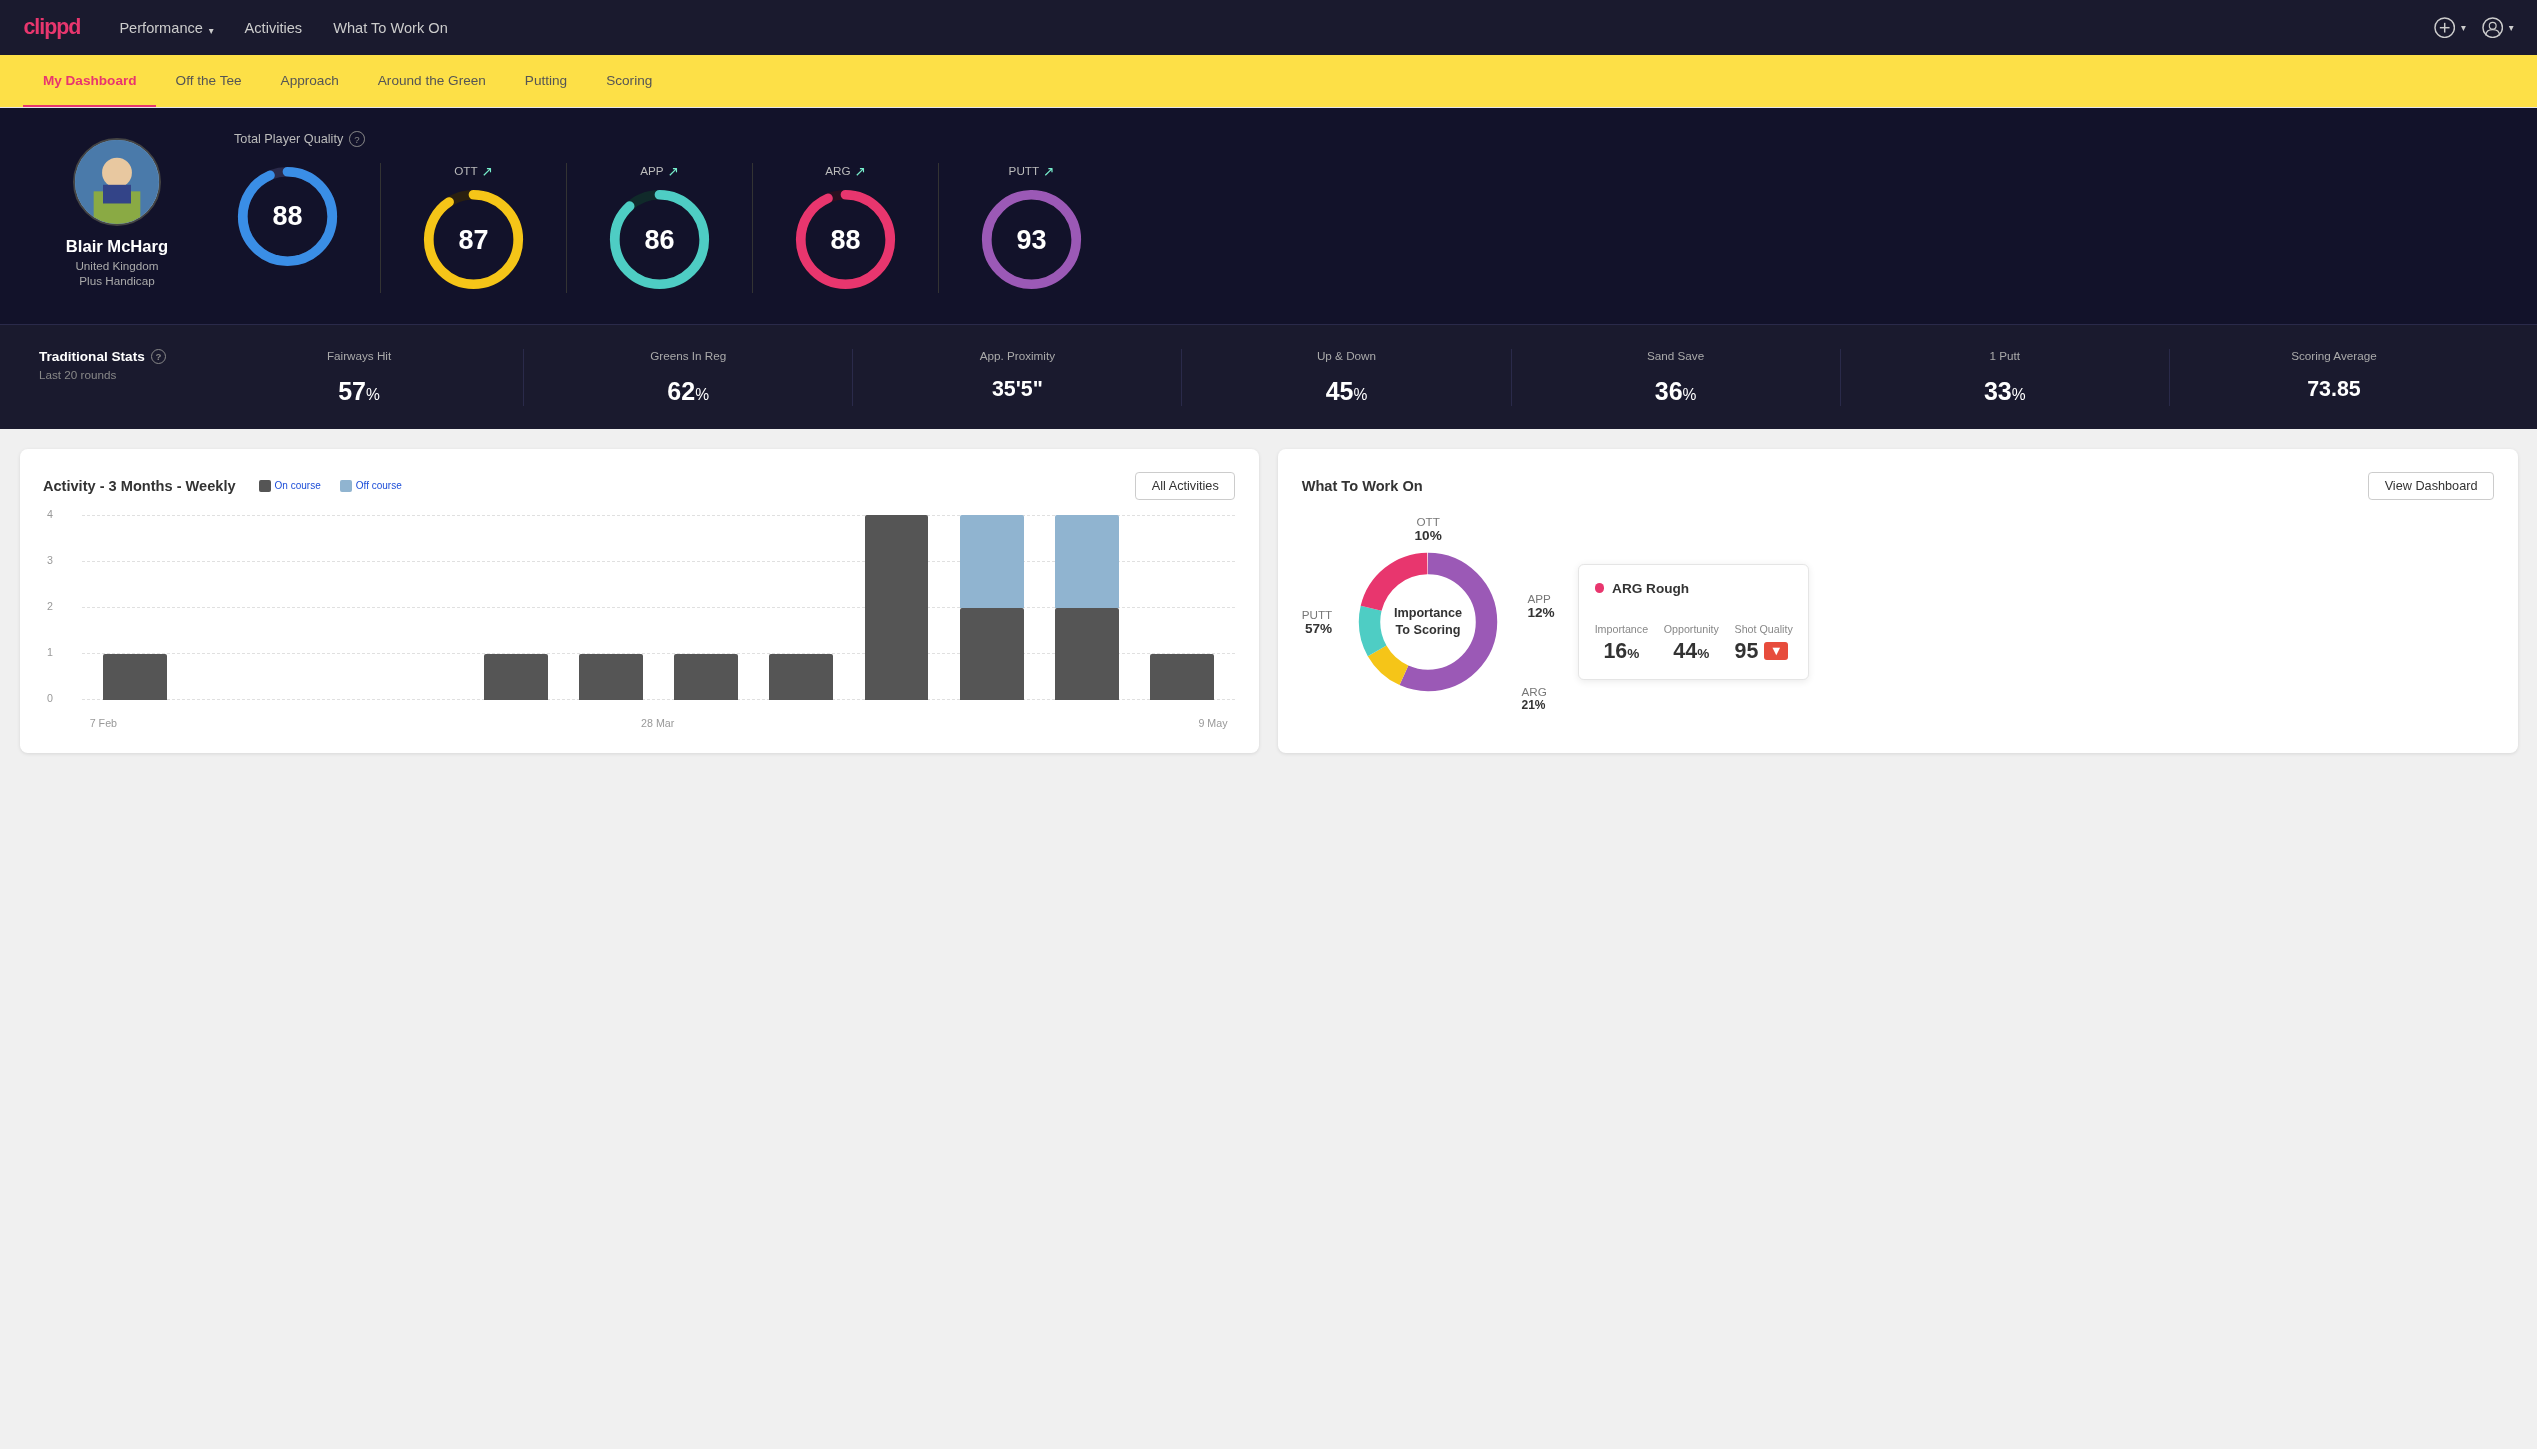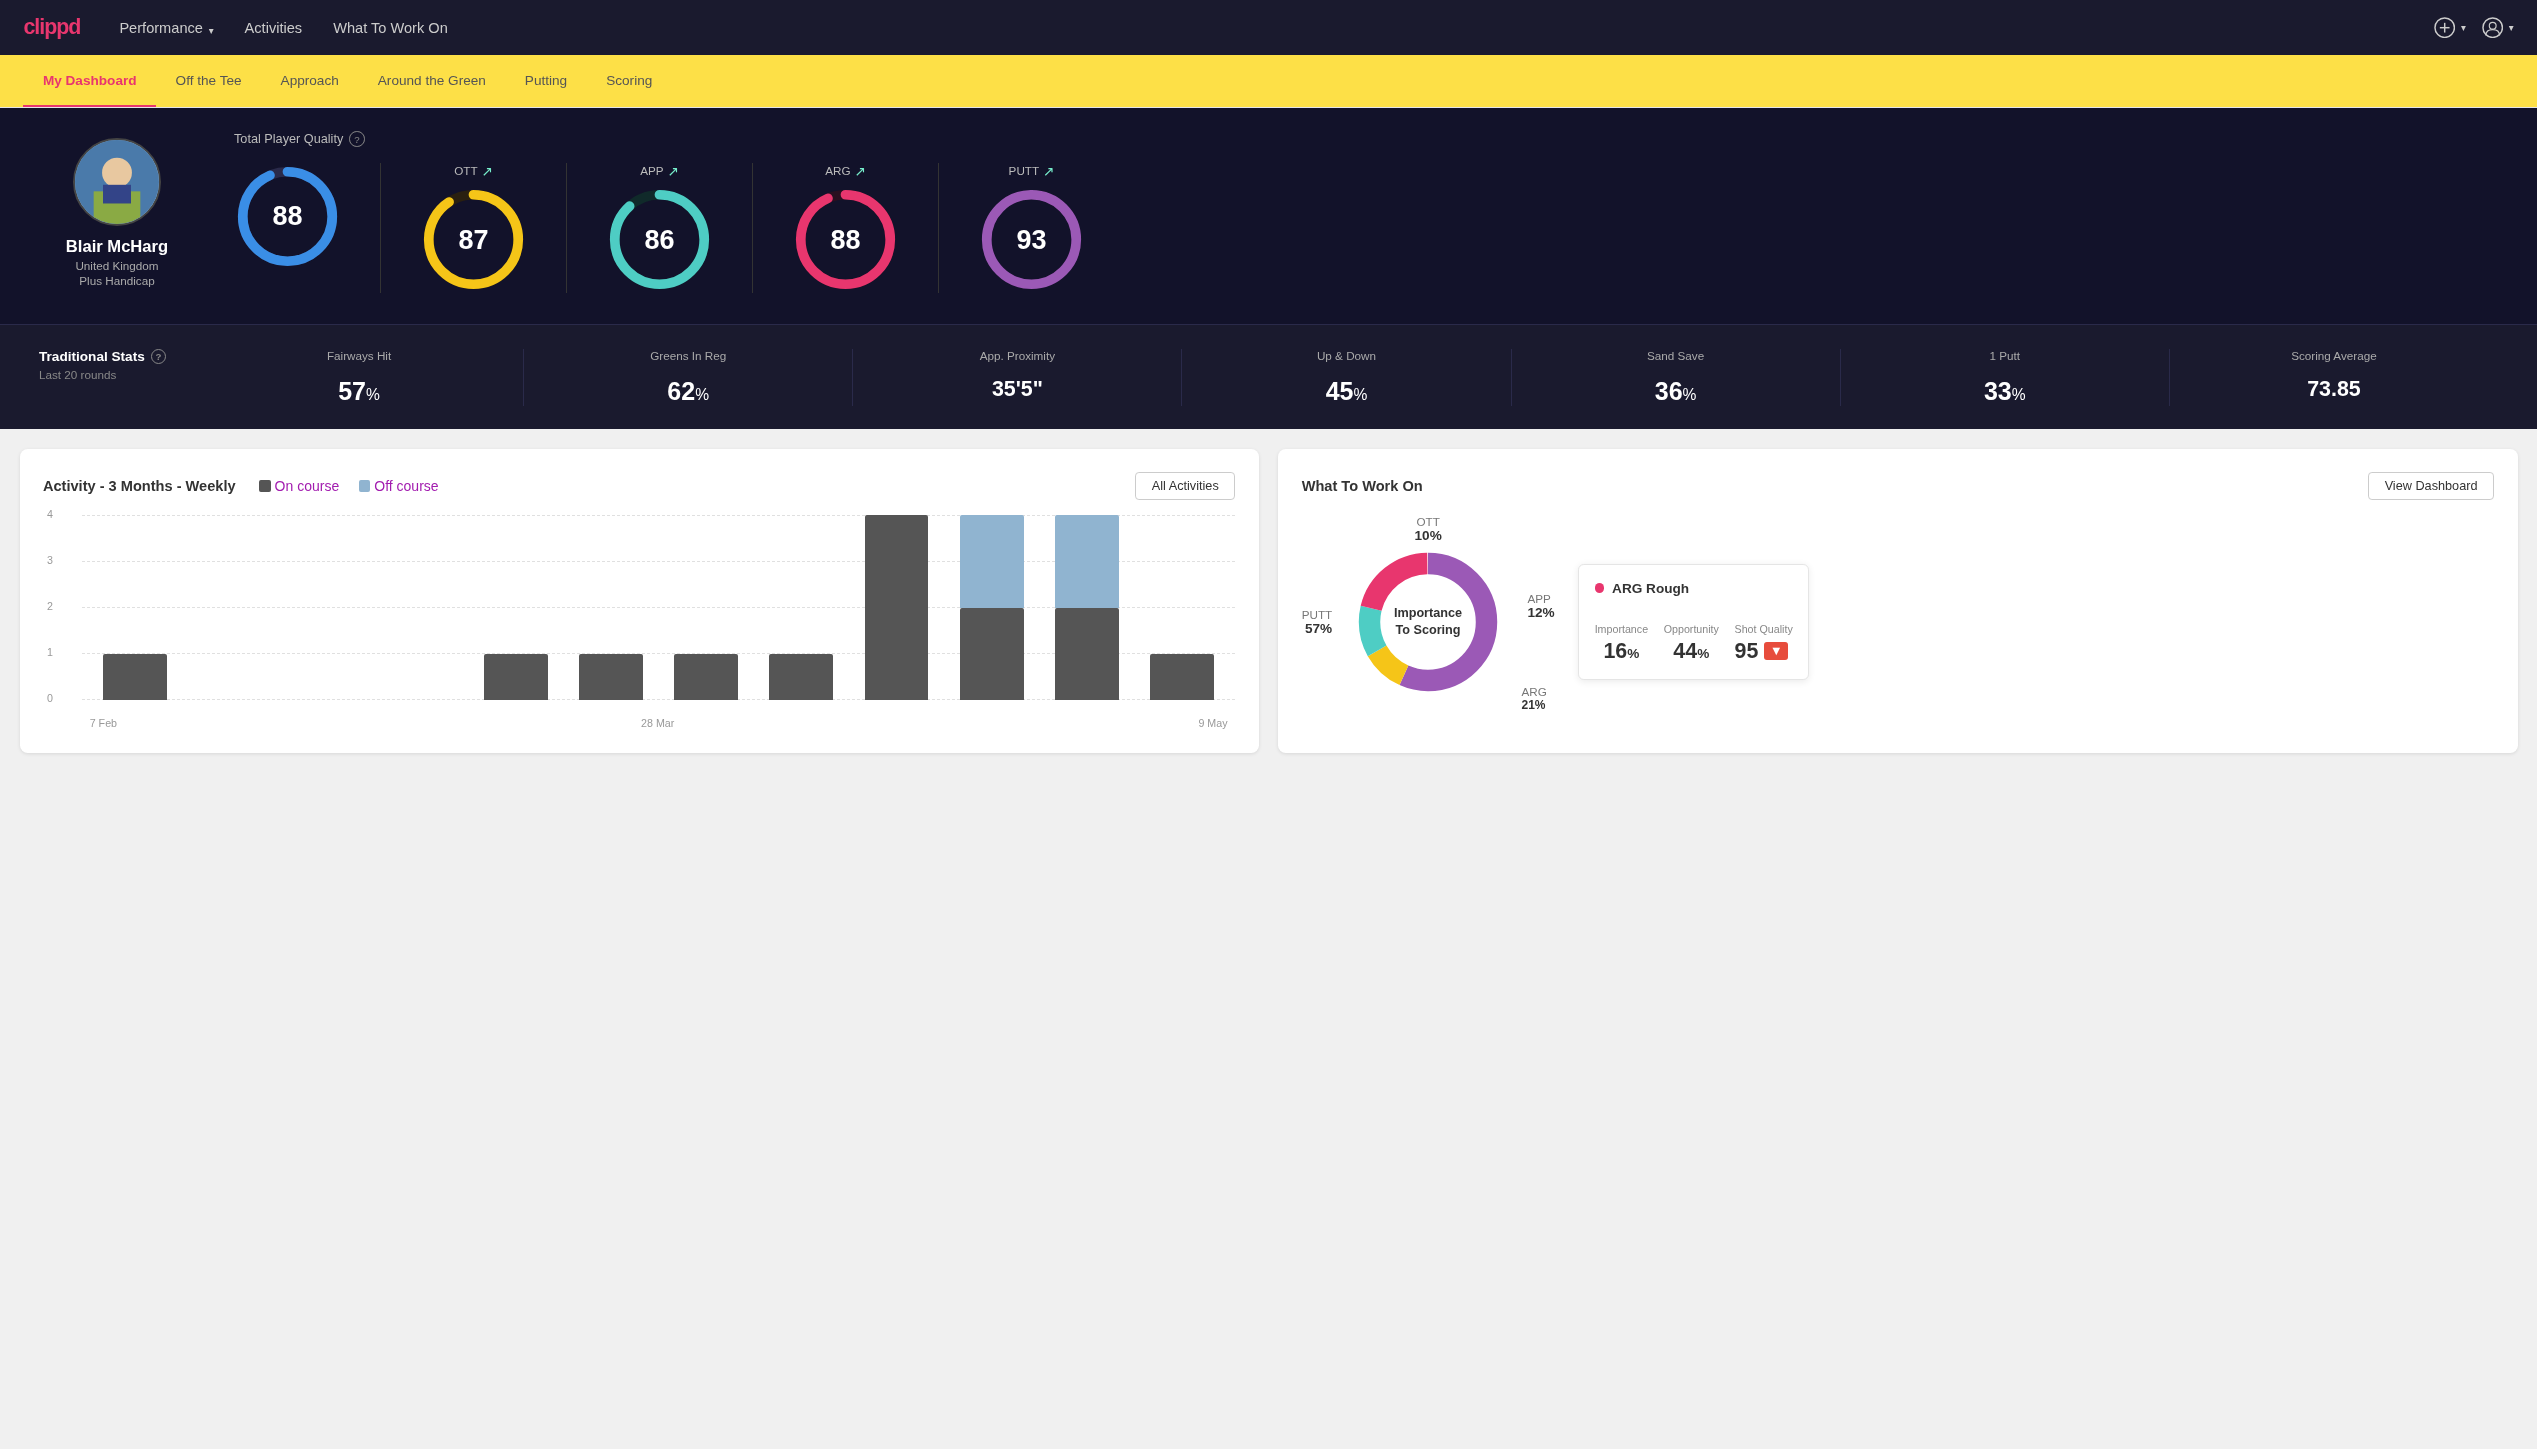--- a/index.html
+++ b/index.html
@@ -269,22 +269,22 @@
     }
     .legend-dot {
       width: 11.7px; height: 11.7px;
       border-radius: 1.9px;
       display: inline-block;
       margin-right: 3.9px;
     }
     .legend-item {
       display: flex;
       align-items: center;
-      font-size: 14px;
-      color: #a21caf;
+      font-size: 10px;
+      color: #1d4ed8;
     }
     .chart-area {
       position: relative;
       height: 214px;
       margin-top: 11.7px;
     }
     .chart-grid {
       position: absolute;
       top: 0; left: 39px; right: 0; bottom: 29px;
       display: flex;

